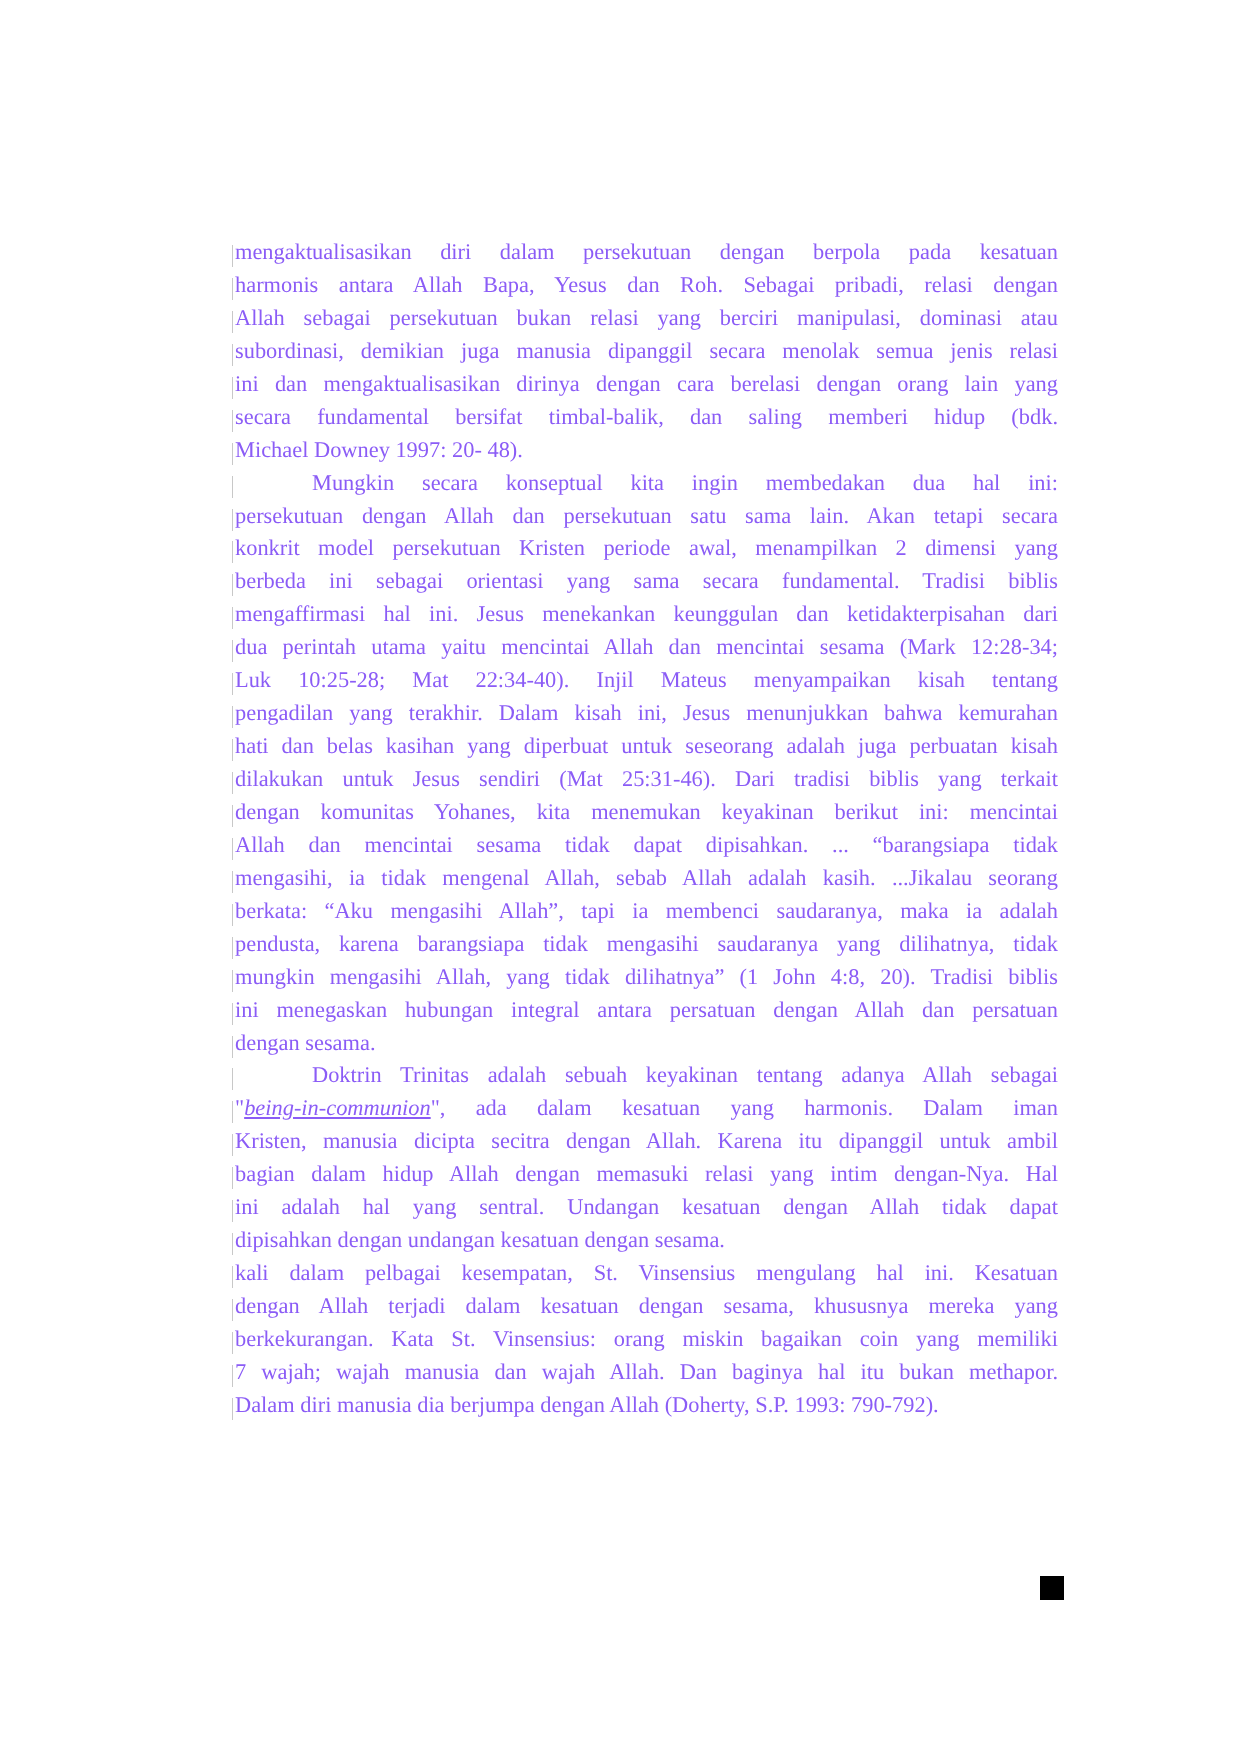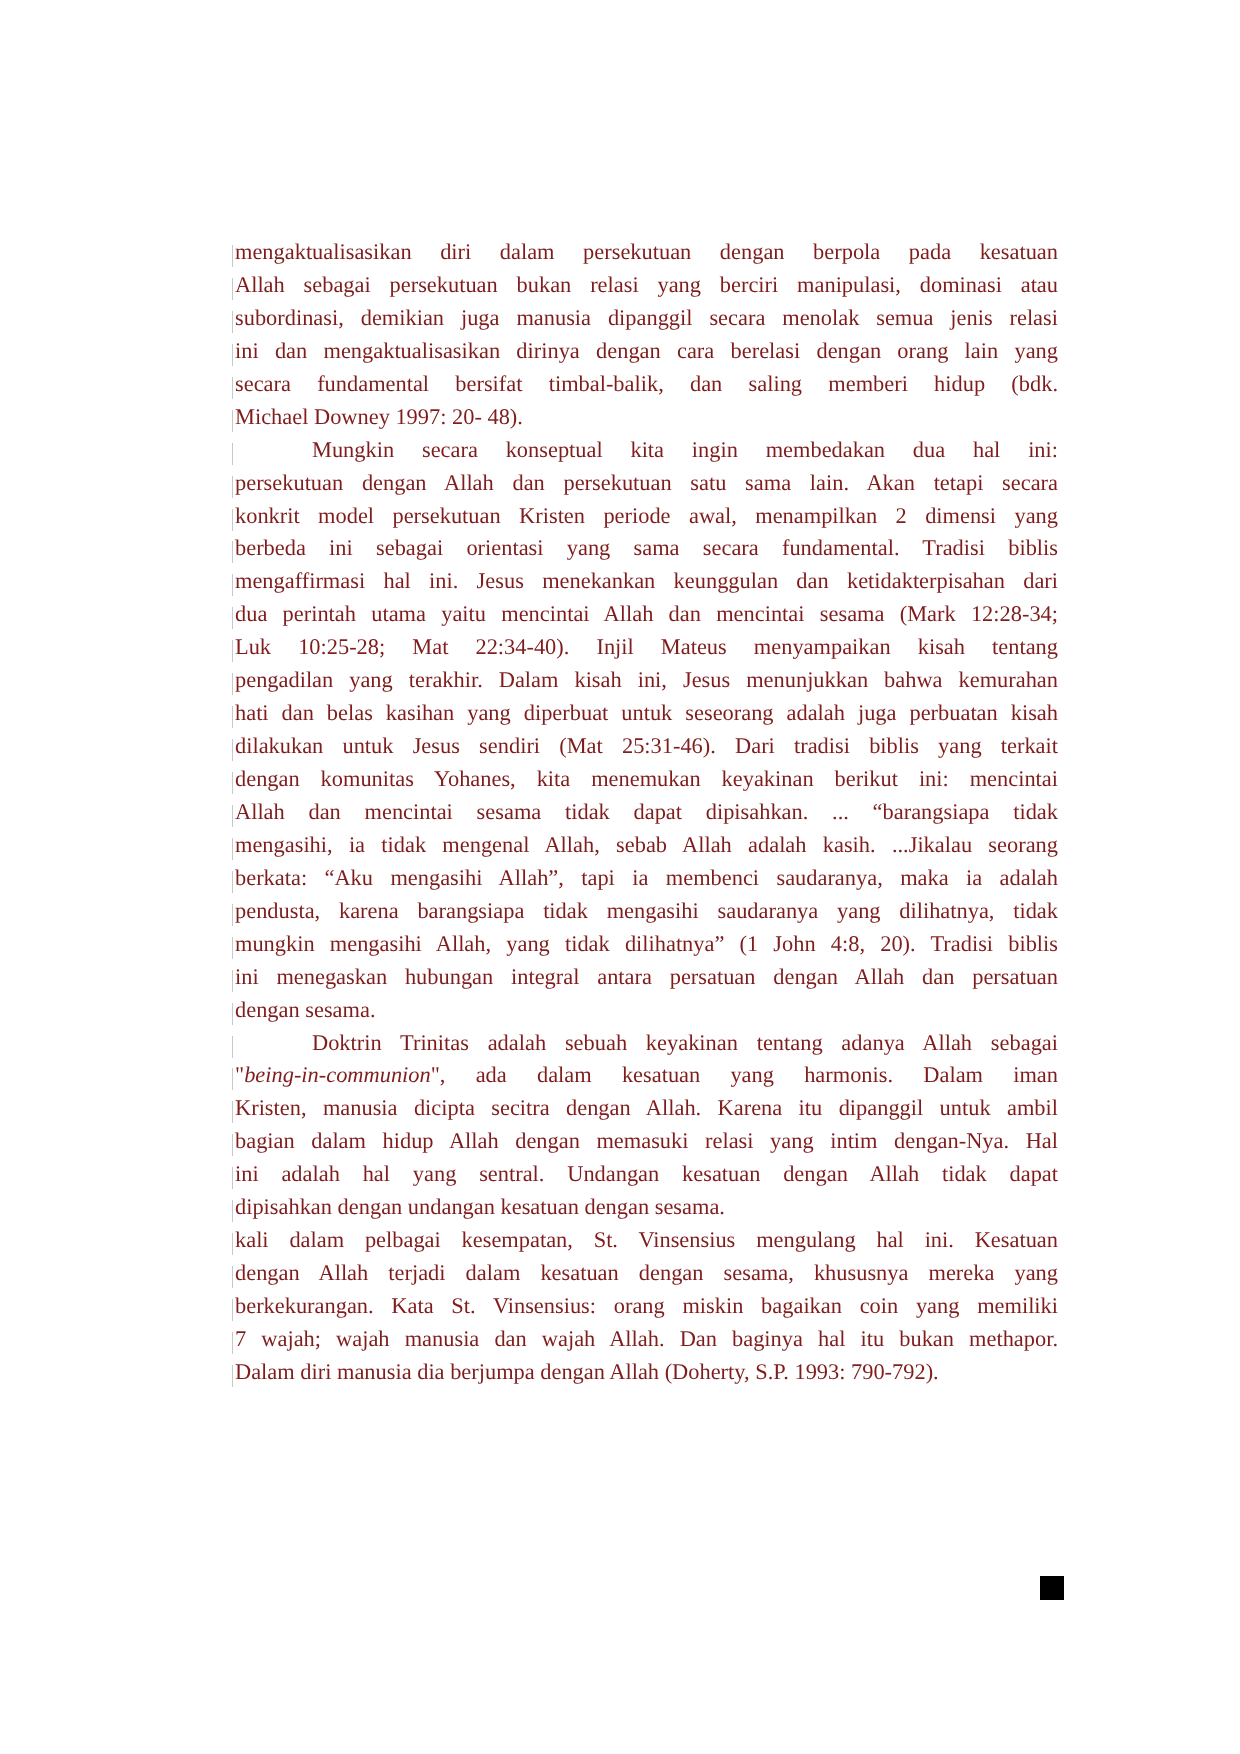--- a/index.html
+++ b/index.html
@@ -21,21 +21,21 @@
       background: #ffffff;
     }
     .text-block {
       position: absolute;
       left: 235px;
       top: 236px;
       width: 823px;
       font-family: "Liberation Serif", "DejaVu Serif", serif;
       font-size: 22.4px;
       line-height: 32.95px;
-      color: #7f1d1d;
+      color: #8b5cf6;
       text-align: justify;
       text-rendering: geometricPrecision;
     }
     .para {
       margin: 0;
       padding: 0;
     }
     .line {
       display: block;
       position: relative;
@@ -66,38 +66,40 @@
       text-align-last: justify;
     }
     .line.last .line-inner {
       text-align-last: left;
     }
     .line.indent .line-inner {
       width: 100%;
     }
     .ital {
       font-style: italic;
+      text-decoration: underline;
     }
     .page-marker {
       position: absolute;
       left: 1040px;
       top: 1576px;
       width: 24px;
       height: 24px;
       background: #000000;
     }
   </style>
 </head>
 <body>
 
 <div class="page">
   <div class="text-block">
 
     <div class="para">
       <span class="line"><span class="line-inner">mengaktualisasikan diri dalam persekutuan dengan berpola pada kesatuan</span></span>
+      <span class="line"><span class="line-inner">harmonis antara Allah Bapa, Yesus dan Roh. Sebagai pribadi, relasi dengan</span></span>
       <span class="line"><span class="line-inner">Allah sebagai persekutuan bukan relasi yang berciri manipulasi, dominasi atau</span></span>
       <span class="line"><span class="line-inner">subordinasi, demikian juga manusia dipanggil secara menolak semua jenis relasi</span></span>
       <span class="line"><span class="line-inner">ini dan mengaktualisasikan dirinya dengan cara berelasi dengan orang lain yang</span></span>
       <span class="line"><span class="line-inner">secara fundamental bersifat timbal-balik, dan saling memberi hidup (bdk.</span></span>
       <span class="line last"><span class="line-inner">Michael Downey 1997: 20- 48).</span></span>
     </div>
 
     <div class="para">
       <span class="line indent"><span class="line-inner">Mungkin secara konseptual kita ingin membedakan dua hal ini:</span></span>
       <span class="line"><span class="line-inner">persekutuan dengan Allah dan persekutuan satu sama lain. Akan tetapi secara</span></span>

